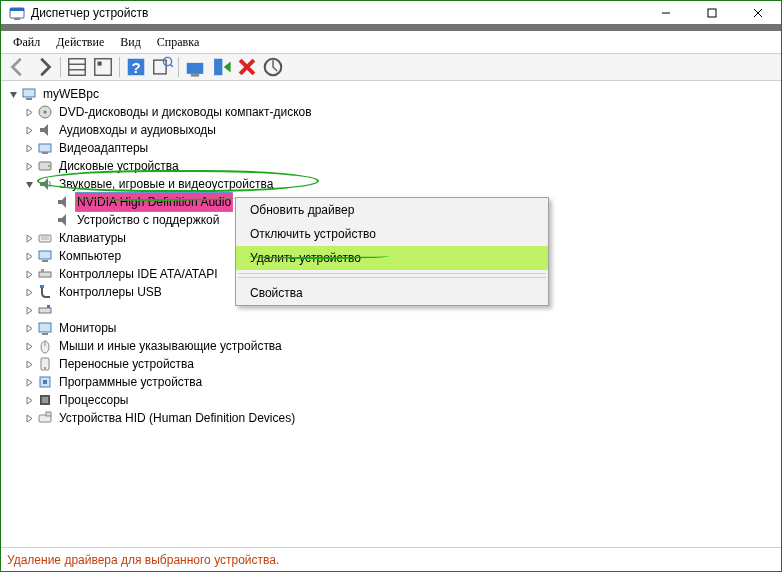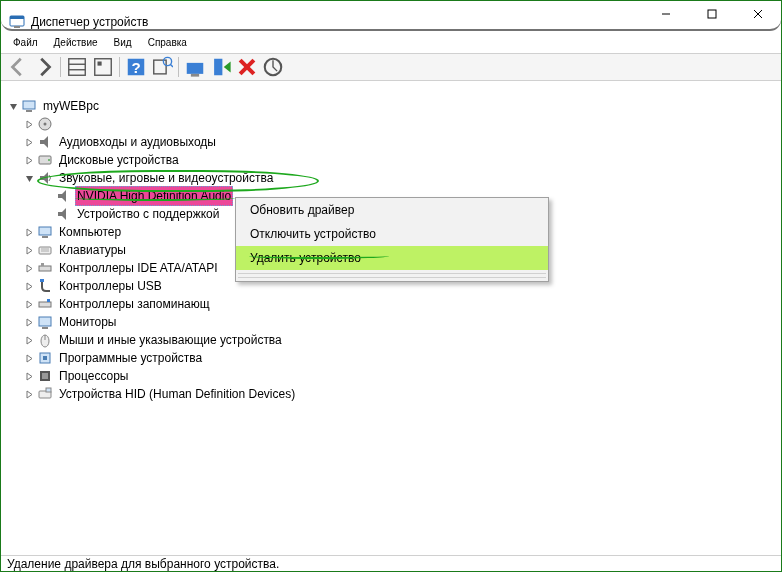--- a/index.html
+++ b/index.html
@@ -1,43 +1,43 @@
 <!DOCTYPE html>
 <html><head>
 <meta charset="utf-8">
 <style>
   * { box-sizing: border-box; }
   html, body { margin:0; padding:0; font-family: "Segoe UI", Tahoma, sans-serif; font-size:12px; color:#000; }
   .window { width:782px; height:572px; border:1px solid #1a7a1a; background:#fff; position:relative; display:flex; flex-direction:column; }
-  .titlebar { height:30px; display:flex; align-items:flex-end; border-bottom:2px solid #737373;border-radius:11px; }
+  .titlebar { height:30px; display:flex; align-items:center; border-bottom:7px solid #737373; }
   .titlebar .icon { width:16px; height:16px; margin:0 6px 0 8px; }
   .titlebar .title { flex:0 0 auto; font-size:12px; }
   .titlebar .spacer { flex:1; }
   .titlebar .winbtn { width:46px; height:30px; display:flex; align-items:center; justify-content:center; }
   .titlebar .winbtn svg { width:10px; height:10px; }
   .menubar { height:22px; display:flex; align-items:center; padding:0 4px; }
-  .menubar .menuitem { padding:2px 8px; font-size:10px; }
+  .menubar .menuitem { padding:2px 8px; font-size:12px;font-family:Liberation Serif, serif; }
   .toolbar { height:28px; border-top:1px solid #d0d0d0; border-bottom:1px solid #d0d0d0; background:#f5f5f5; display:flex; align-items:center; padding:0 4px; gap:0; }
   .toolbar .tbtn { width:24px; height:22px; display:flex; align-items:center; justify-content:center; border:1px solid transparent; margin:0 1px; }
   .toolbar .sep { width:1px; height:20px; background:#c0c0c0; margin:0 3px; }
   .tree-area { flex:1; overflow:hidden; padding:4px 0 0 4px; position:relative; }
-  .tree { font-size:12px; line-height:18px;margin-top:12px; }
+  .tree { font-size:12px; line-height:18px; }
   .node { display:flex; align-items:center; height:18px; white-space:nowrap; position:relative; }
   .caret { width:12px; height:12px; margin-right:2px; display:flex; align-items:center; justify-content:center; flex-shrink:0;}
   .caret svg { width:9px; height:9px; }
   .dev-icon { width:16px; height:16px; margin-right:4px; flex-shrink:0; display:flex; align-items:center; justify-content:center; }
   .dev-icon svg { width:16px; height:16px; }
   .children { margin-left:18px; }
   .lbl { padding:0 2px; }
   .lbl.selected { background:#ec4899; border:1px dotted #6aa2d8; padding:0 1px; }
   .context-menu { position:absolute; left:234px; top:116px; width:314px; background:#f2f2f2; border:1px solid #a0a0a0; box-shadow:3px 3px 4px rgba(0,0,0,0.25); padding:0; z-index:10; }
   .ctx-item { height:24px; display:flex; align-items:center; padding:0 14px; font-size:12px; }
   .ctx-item.highlight { background:#bef264; }
   .ctx-sep { height:1px; background:#d0d0d0; margin:3px 2px; }
-  .statusbar { height:16px; border-top:1px solid #d0d0d0; display:flex; align-items:center; padding:0 6px; font-size:12px; color:#000000;}
+  .statusbar { height:24px; border-top:1px solid #d0d0d0; display:flex; align-items:center; padding:0 6px; font-size:12px; color:#c2410c;}
   .ind0 { margin-left:2px; }
   .annot1 { position:absolute; border:2px solid #1da81d; border-radius:50%/60%; pointer-events:none; }
   .annot-underline { position:absolute; height:6px; border-bottom:2px solid #1da81d; border-radius:0 0 50% 50%; pointer-events:none; }
 </style>
 </head>
 <body>
 
 <div class="window">
 
   <div class="titlebar">
@@ -164,33 +164,48 @@
               <svg viewBox="0 0 9 9">
                 <path d="M2 1 L7 4.5 L2 8 Z" fill="none" stroke="#777" stroke-width="1"></path>
               </svg>
             </span>
             <span class="dev-icon">
               <svg viewBox="0 0 16 16">
                 <circle cx="8" cy="8" r="6" fill="#ddd" stroke="#777"></circle>
                 <circle cx="8" cy="8" r="1.5" fill="#777"></circle>
               </svg>
             </span>
+            <span class="lbl">DVD-дисководы и дисководы компакт-дисков</span>
           </div>
           <div class="node">
             <span class="caret">
               <svg viewBox="0 0 9 9">
                 <path d="M2 1 L7 4.5 L2 8 Z" fill="none" stroke="#777" stroke-width="1"></path>
               </svg>
             </span>
             <span class="dev-icon">
               <svg viewBox="0 0 16 16">
                 <path d="M3 6 L7 6 L11 2 L11 14 L7 10 L3 10 Z" fill="#777"></path>
               </svg>
             </span>
             <span class="lbl">Аудиовходы и аудиовыходы</span>
+          </div>
+          <div class="node">
+            <span class="caret">
+              <svg viewBox="0 0 9 9">
+                <path d="M2 1 L7 4.5 L2 8 Z" fill="none" stroke="#777" stroke-width="1"></path>
+              </svg>
+            </span>
+            <span class="dev-icon">
+              <svg viewBox="0 0 16 16">
+                <rect x="2" y="4" width="12" height="8" fill="#cfe3f7" stroke="#4a7db3"></rect>
+                <rect x="5" y="12" width="6" height="2" fill="#888"></rect>
+              </svg>
+            </span>
+            <span class="lbl">Видеоадаптеры</span>
           </div>
           <div class="node">
             <span class="caret">
               <svg viewBox="0 0 9 9">
                 <path d="M2 1 L7 4.5 L2 8 Z" fill="none" stroke="#777" stroke-width="1"></path>
               </svg>
             </span>
             <span class="dev-icon">
               <svg viewBox="0 0 16 16">
                 <rect x="2" y="4" width="12" height="8" rx="1" fill="#ddd" stroke="#777"></rect>
@@ -234,49 +249,49 @@
             </div>
           </div>
           <div class="node">
             <span class="caret">
               <svg viewBox="0 0 9 9">
                 <path d="M2 1 L7 4.5 L2 8 Z" fill="none" stroke="#777" stroke-width="1"></path>
               </svg>
             </span>
             <span class="dev-icon">
               <svg viewBox="0 0 16 16">
-                <rect x="2" y="3" width="12" height="8" fill="#cfe3f7" stroke="#4a7db3"></rect>
-                <rect x="5" y="12" width="6" height="2" fill="#888"></rect>
-              </svg>
-            </span>
-            <span class="lbl">Компьютер</span>
-          </div>
-          <div class="node">
-            <span class="caret">
-              <svg viewBox="0 0 9 9">
-                <path d="M2 1 L7 4.5 L2 8 Z" fill="none" stroke="#777" stroke-width="1"></path>
-              </svg>
-            </span>
-            <span class="dev-icon">
-              <svg viewBox="0 0 16 16">
                 <rect x="2" y="5" width="12" height="7" rx="1" fill="#eee" stroke="#888"></rect>
                 <line x1="4" y1="7" x2="12" y2="7" stroke="#aaa"></line>
                 <line x1="4" y1="9" x2="12" y2="9" stroke="#aaa"></line>
               </svg>
             </span>
             <span class="lbl">Клавиатуры</span>
           </div>
           <div class="node">
             <span class="caret">
               <svg viewBox="0 0 9 9">
                 <path d="M2 1 L7 4.5 L2 8 Z" fill="none" stroke="#777" stroke-width="1"></path>
               </svg>
             </span>
             <span class="dev-icon">
               <svg viewBox="0 0 16 16">
+                <rect x="2" y="3" width="12" height="8" fill="#cfe3f7" stroke="#4a7db3"></rect>
+                <rect x="5" y="12" width="6" height="2" fill="#888"></rect>
+              </svg>
+            </span>
+            <span class="lbl">Компьютер</span>
+          </div>
+          <div class="node">
+            <span class="caret">
+              <svg viewBox="0 0 9 9">
+                <path d="M2 1 L7 4.5 L2 8 Z" fill="none" stroke="#777" stroke-width="1"></path>
+              </svg>
+            </span>
+            <span class="dev-icon">
+              <svg viewBox="0 0 16 16">
                 <rect x="2" y="6" width="12" height="5" fill="#ddd" stroke="#777"></rect>
                 <rect x="4" y="3" width="3" height="3" fill="#999"></rect>
               </svg>
             </span>
             <span class="lbl">Контроллеры IDE ATA/ATAPI</span>
           </div>
           <div class="node">
             <span class="caret">
               <svg viewBox="0 0 9 9">
                 <path d="M2 1 L7 4.5 L2 8 Z" fill="none" stroke="#777" stroke-width="1"></path>
@@ -295,21 +310,20 @@
               <svg viewBox="0 0 9 9">
                 <path d="M2 1 L7 4.5 L2 8 Z" fill="none" stroke="#777" stroke-width="1"></path>
               </svg>
             </span>
             <span class="dev-icon">
               <svg viewBox="0 0 16 16">
                 <rect x="2" y="6" width="12" height="5" fill="#ddd" stroke="#777"></rect>
                 <rect x="10" y="3" width="3" height="3" fill="#3a7fd5"></rect>
               </svg>
             </span>
-            <span class="lbl">Контроллеры запоминающ</span>
           </div>
           <div class="node">
             <span class="caret">
               <svg viewBox="0 0 9 9">
                 <path d="M2 1 L7 4.5 L2 8 Z" fill="none" stroke="#777" stroke-width="1"></path>
               </svg>
             </span>
             <span class="dev-icon">
               <svg viewBox="0 0 16 16">
                 <rect x="2" y="3" width="12" height="9" fill="#cfe3f7" stroke="#4a7db3"></rect>
@@ -324,20 +338,34 @@
                 <path d="M2 1 L7 4.5 L2 8 Z" fill="none" stroke="#777" stroke-width="1"></path>
               </svg>
             </span>
             <span class="dev-icon">
               <svg viewBox="0 0 16 16">
                 <ellipse cx="8" cy="9" rx="4" ry="6" fill="#eee" stroke="#888"></ellipse>
                 <line x1="8" y1="3" x2="8" y2="8" stroke="#888"></line>
               </svg>
             </span>
             <span class="lbl">Мыши и иные указывающие устройства</span>
+          </div>
+          <div class="node">
+            <span class="caret">
+              <svg viewBox="0 0 9 9">
+                <path d="M2 1 L7 4.5 L2 8 Z" fill="none" stroke="#777" stroke-width="1"></path>
+              </svg>
+            </span>
+            <span class="dev-icon">
+              <svg viewBox="0 0 16 16">
+                <rect x="4" y="2" width="8" height="12" rx="1" fill="#eee" stroke="#888"></rect>
+                <circle cx="8" cy="12" r="1" fill="#888"></circle>
+              </svg>
+            </span>
+            <span class="lbl">Переносные устройства</span>
           </div>
           <div class="node">
             <span class="caret">
               <svg viewBox="0 0 9 9">
                 <path d="M2 1 L7 4.5 L2 8 Z" fill="none" stroke="#777" stroke-width="1"></path>
               </svg>
             </span>
             <span class="dev-icon">
               <svg viewBox="0 0 16 16">
                 <rect x="3" y="3" width="10" height="10" fill="#cfe3f7" stroke="#4a7db3"></rect>
@@ -379,20 +407,21 @@
 
     <div class="annot1" style="left:36px; top:89px; width:282px; height:22px;"></div>
     <div class="annot-underline" style="left:74px; top:114px; width:160px;"></div>
 
     <div class="context-menu" id="ctx">
         <div class="ctx-item">Обновить драйвер</div>
         <div class="ctx-item">Отключить устройство</div>
         <div class="ctx-item highlight">Удалить устройство</div>
         <div class="ctx-sep"></div>
         <div class="ctx-sep"></div>
+        <div class="ctx-item">Свойства</div>
       </div>
     <div class="annot-underline" style="left:248px; top:172px; width:140px; z-index:11;"></div>
   </div>
 
   <div class="statusbar">
     <span>Удаление драйвера для выбранного устройства.</span>
   </div>
 
 </div>
 

